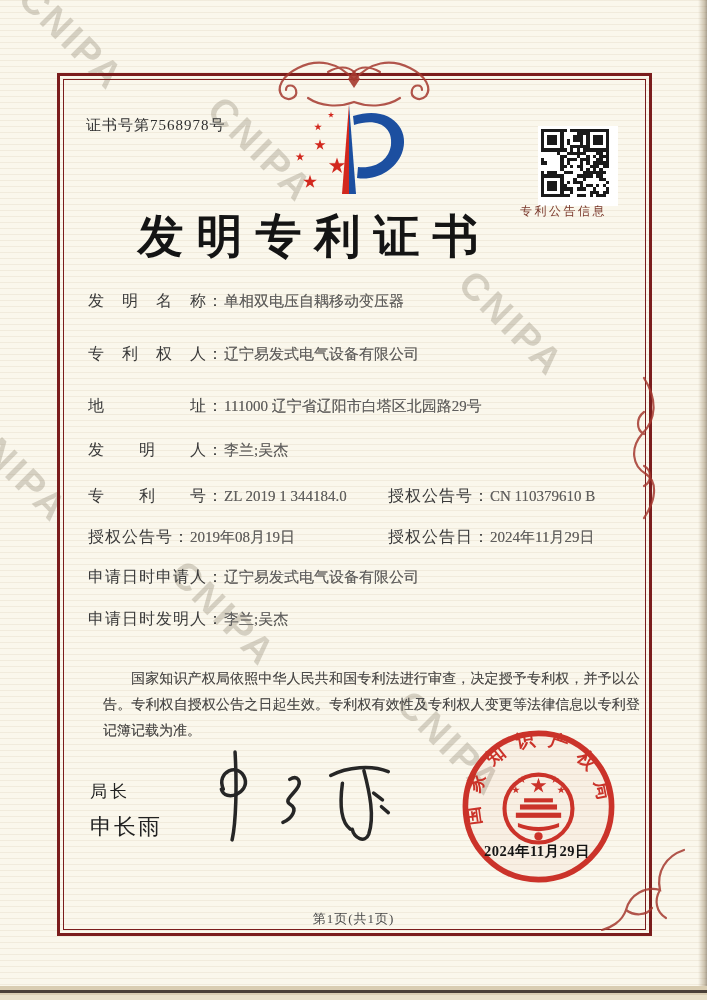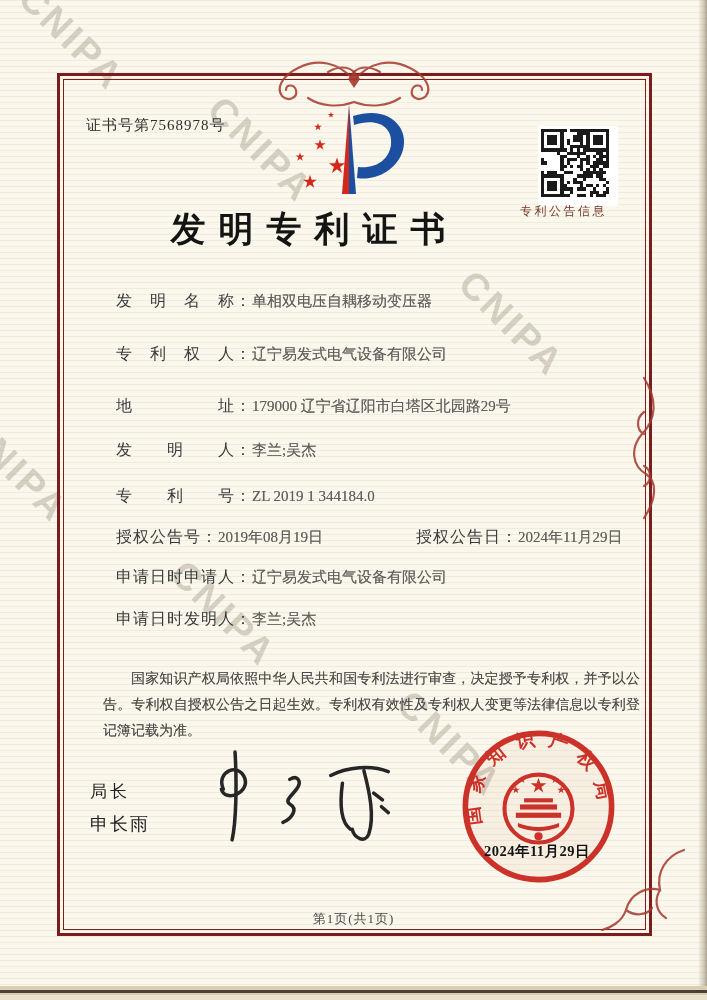--- a/index.html
+++ b/index.html
@@ -13,29 +13,29 @@
       transform:rotate(45deg);white-space:nowrap;user-select:none;}
   #frame-outer{position:absolute;left:57px;top:73px;width:589px;height:857px;border:3px solid #7b1d1d;}
   #frame-inner{position:absolute;left:3px;top:3px;right:3px;bottom:3px;border:1px solid #7b1d1d;}
   .ornament{position:absolute;}
   #cert-no{position:absolute;left:86px;top:116px;font-size:15px;letter-spacing:1px;color:#2f2f2f;}
   #logo{position:absolute;left:283px;top:102px;}
   #qr-wrap{position:absolute;left:538px;top:126px;width:74px;height:74px;background:#fff;padding:3px;}
   #qr-label{position:absolute;left:520px;top:203px;width:112px;
     font-size:12px;letter-spacing:2.5px;color:#7a382b;}
   #title{position:absolute;left:0;top:206px;width:616px;text-align:center;
-    font-size:35px;font-weight:700;letter-spacing:13px;text-indent:13px;color:#141414;}
+    font-size:46px;font-weight:700;letter-spacing:13px;text-indent:13px;color:#141414;}
   .row{position:absolute;left:88px;font-size:16px;color:#3c3c3c;white-space:nowrap;}
-  .row .lbl{letter-spacing:1px;color:#3a3a3a;margin-left:28px;}
+  .row .lbl{letter-spacing:1px;color:#3a3a3a;}
   .row .val{font-size:15px;color:#5f5f5f;text-shadow:0 0 .6px #979083;}
   .col2{position:absolute;left:300px;top:0;white-space:nowrap;}
   #body-text{position:absolute;left:86px;top:666px;width:537px;font-size:14px;line-height:26px;
     color:#4a4a4a;text-align:justify;text-indent:2em;text-shadow:0 0 .5px #9a9285;margin-left:17px;}
   #sig-title{position:absolute;left:90px;top:780px;font-size:17px;letter-spacing:3px;color:#222;font-family:Liberation Mono, monospace;}
-  #sig-name{position:absolute;left:90px;top:812px;font-size:18px;letter-spacing:2px;color:#222;}
+  #sig-name{position:absolute;left:90px;top:812px;font-size:22px;letter-spacing:2px;color:#222;}
   #signature{position:absolute;left:196px;top:745px;}
   #seal{position:absolute;left:456px;top:720px;opacity:.93;}
   #seal-date{position:absolute;left:468px;top:842px;width:138px;text-align:center;
     font-size:14.5px;font-weight:700;color:#151515;letter-spacing:.5px;}
   #footer{position:absolute;left:0;top:910px;width:707px;text-align:center;font-size:13px;color:#4a4a4a;letter-spacing:1px;}
   #scan-right{position:absolute;right:0;top:0;width:9px;height:100%;
     background:linear-gradient(90deg, rgba(120,100,70,0), rgba(135,115,82,0.38) 70%, rgba(90,75,55,0.5));}
   #scan-bottom{position:absolute;left:0;bottom:0;width:100%;height:14px;background:#d9cdb2;}
   #scan-bottom .dark{position:absolute;left:0;top:4px;width:100%;height:3px;background:#4a4038;}
   #scan-bottom .lite{position:absolute;left:0;top:9px;width:100%;height:5px;background:#e9e1ca;}
@@ -255,27 +255,30 @@
 
   <div id="title">发明专利证书</div>
 
   <div class="row" style="top:291px">
     <span class="lbl">发　明　名　称：</span><span class="val">单相双电压自耦移动变压器</span>
   </div>
   <div class="row" style="top:344px">
     <span class="lbl">专　利　权　人：</span><span class="val">辽宁易发式电气设备有限公司</span>
   </div>
   <div class="row" style="top:396px">
-    <span class="lbl">地　　　　　址：</span><span class="val">179000 辽宁省辽阳市白塔区北园路29号</span>
+    <span class="lbl">地　　　　　址：</span><span class="val">111000 辽宁省辽阳市白塔区北园路29号</span>
   </div>
   <div class="row" style="top:440px">
     <span class="lbl">发　　明　　人：</span><span class="val">李兰;吴杰</span>
   </div>
   <div class="row" style="top:486px">
     <span class="lbl">专　　利　　号：</span><span class="val">ZL 2019 1 344184.0</span>
+    <span class="col2">
+      <span class="lbl">授权公告号：</span><span class="val">CN 110379610 B</span>
+    </span>
   </div>
   <div class="row" style="top:527px">
     <span class="lbl">授权公告号：</span><span class="val">2019年08月19日</span>
     <span class="col2">
       <span class="lbl">授权公告日：</span><span class="val">2024年11月29日</span>
     </span>
   </div>
   <div class="row" style="top:567px">
     <span class="lbl">申请日时申请人：</span><span class="val">辽宁易发式电气设备有限公司</span>
   </div>

